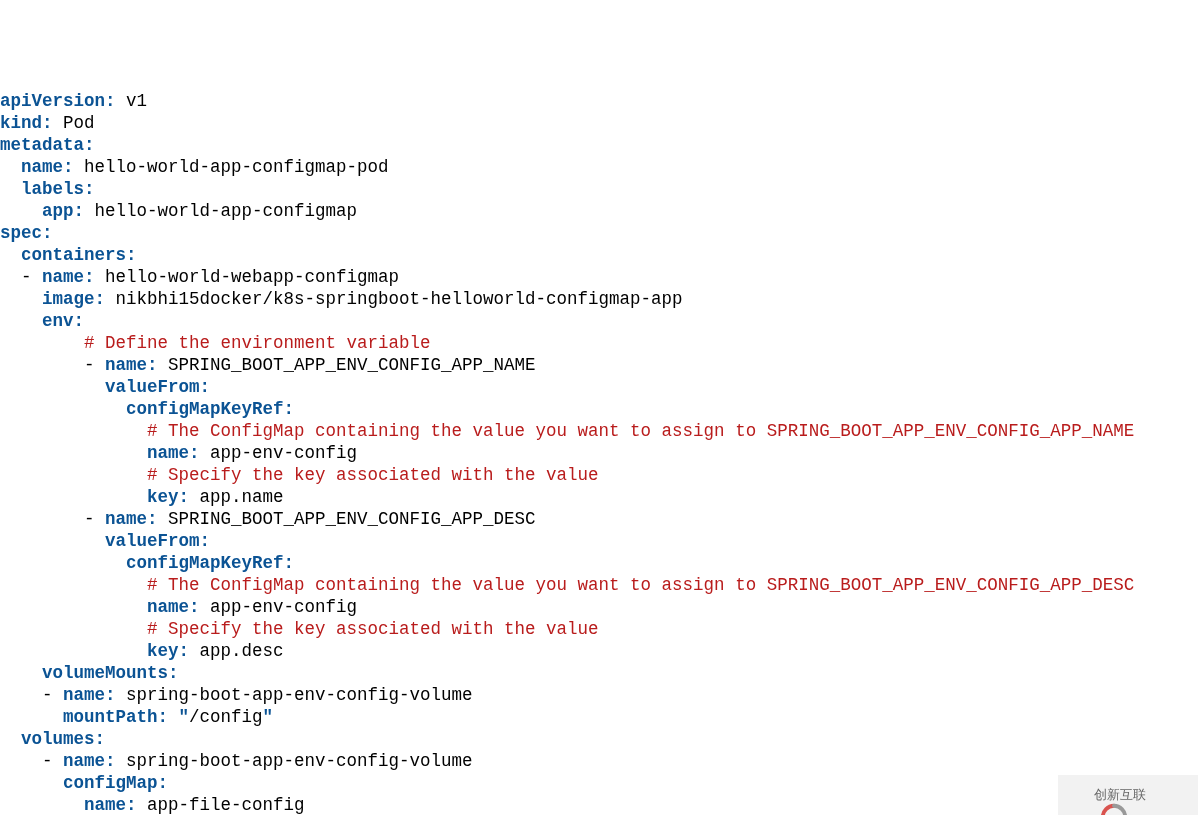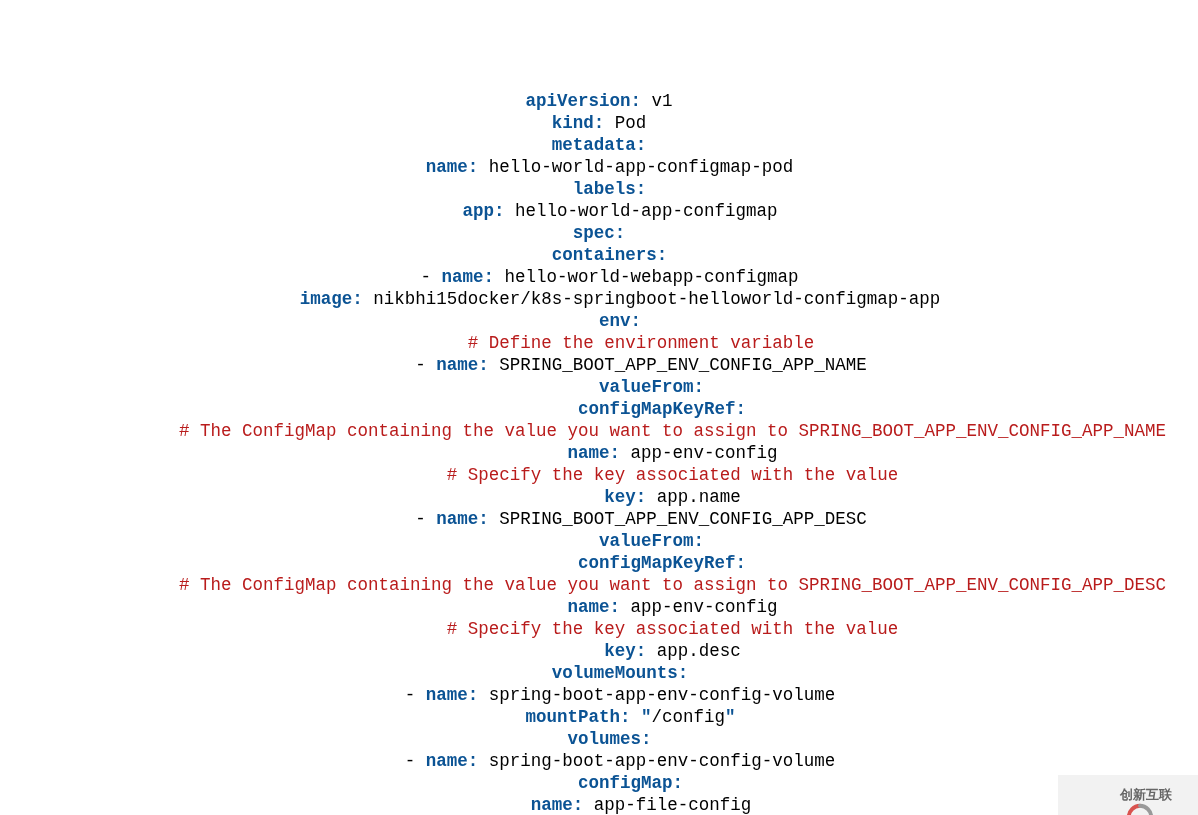--- a/index.html
+++ b/index.html
@@ -11,37 +11,35 @@
     background: white;
     color: black;
     white-space: pre;
     position: relative;
     width: 1198px;
     height: 815px;
     overflow: hidden;
   }
   .code {
     padding: 2px 0 0 0;
-    text-align: center;
   }
   .k { color: #0b5394; font-weight: bold; } 
   .c { color: #b91c1c; font-weight: normal; } 
   .v { color: #000; font-weight: normal; } 
   .watermark {
     position: absolute;
     right: 0;
     bottom: 0;
     width: 140px;
     height: 40px;
     background: rgba(240,240,240,0.85);
     display: flex;
     align-items: center;
-    justify-content: center;
+    justify-content: flex-start;
     gap: 8px;
-    font-weight: bold;
   }
   .watermark .logo {
     width: 28px;
     height: 28px;
     position: relative;
   }
   .watermark .logo svg { width: 28px; height: 28px; }
   .watermark .txt {
     font-family: "Microsoft YaHei", sans-serif;
     font-size: 13px;

